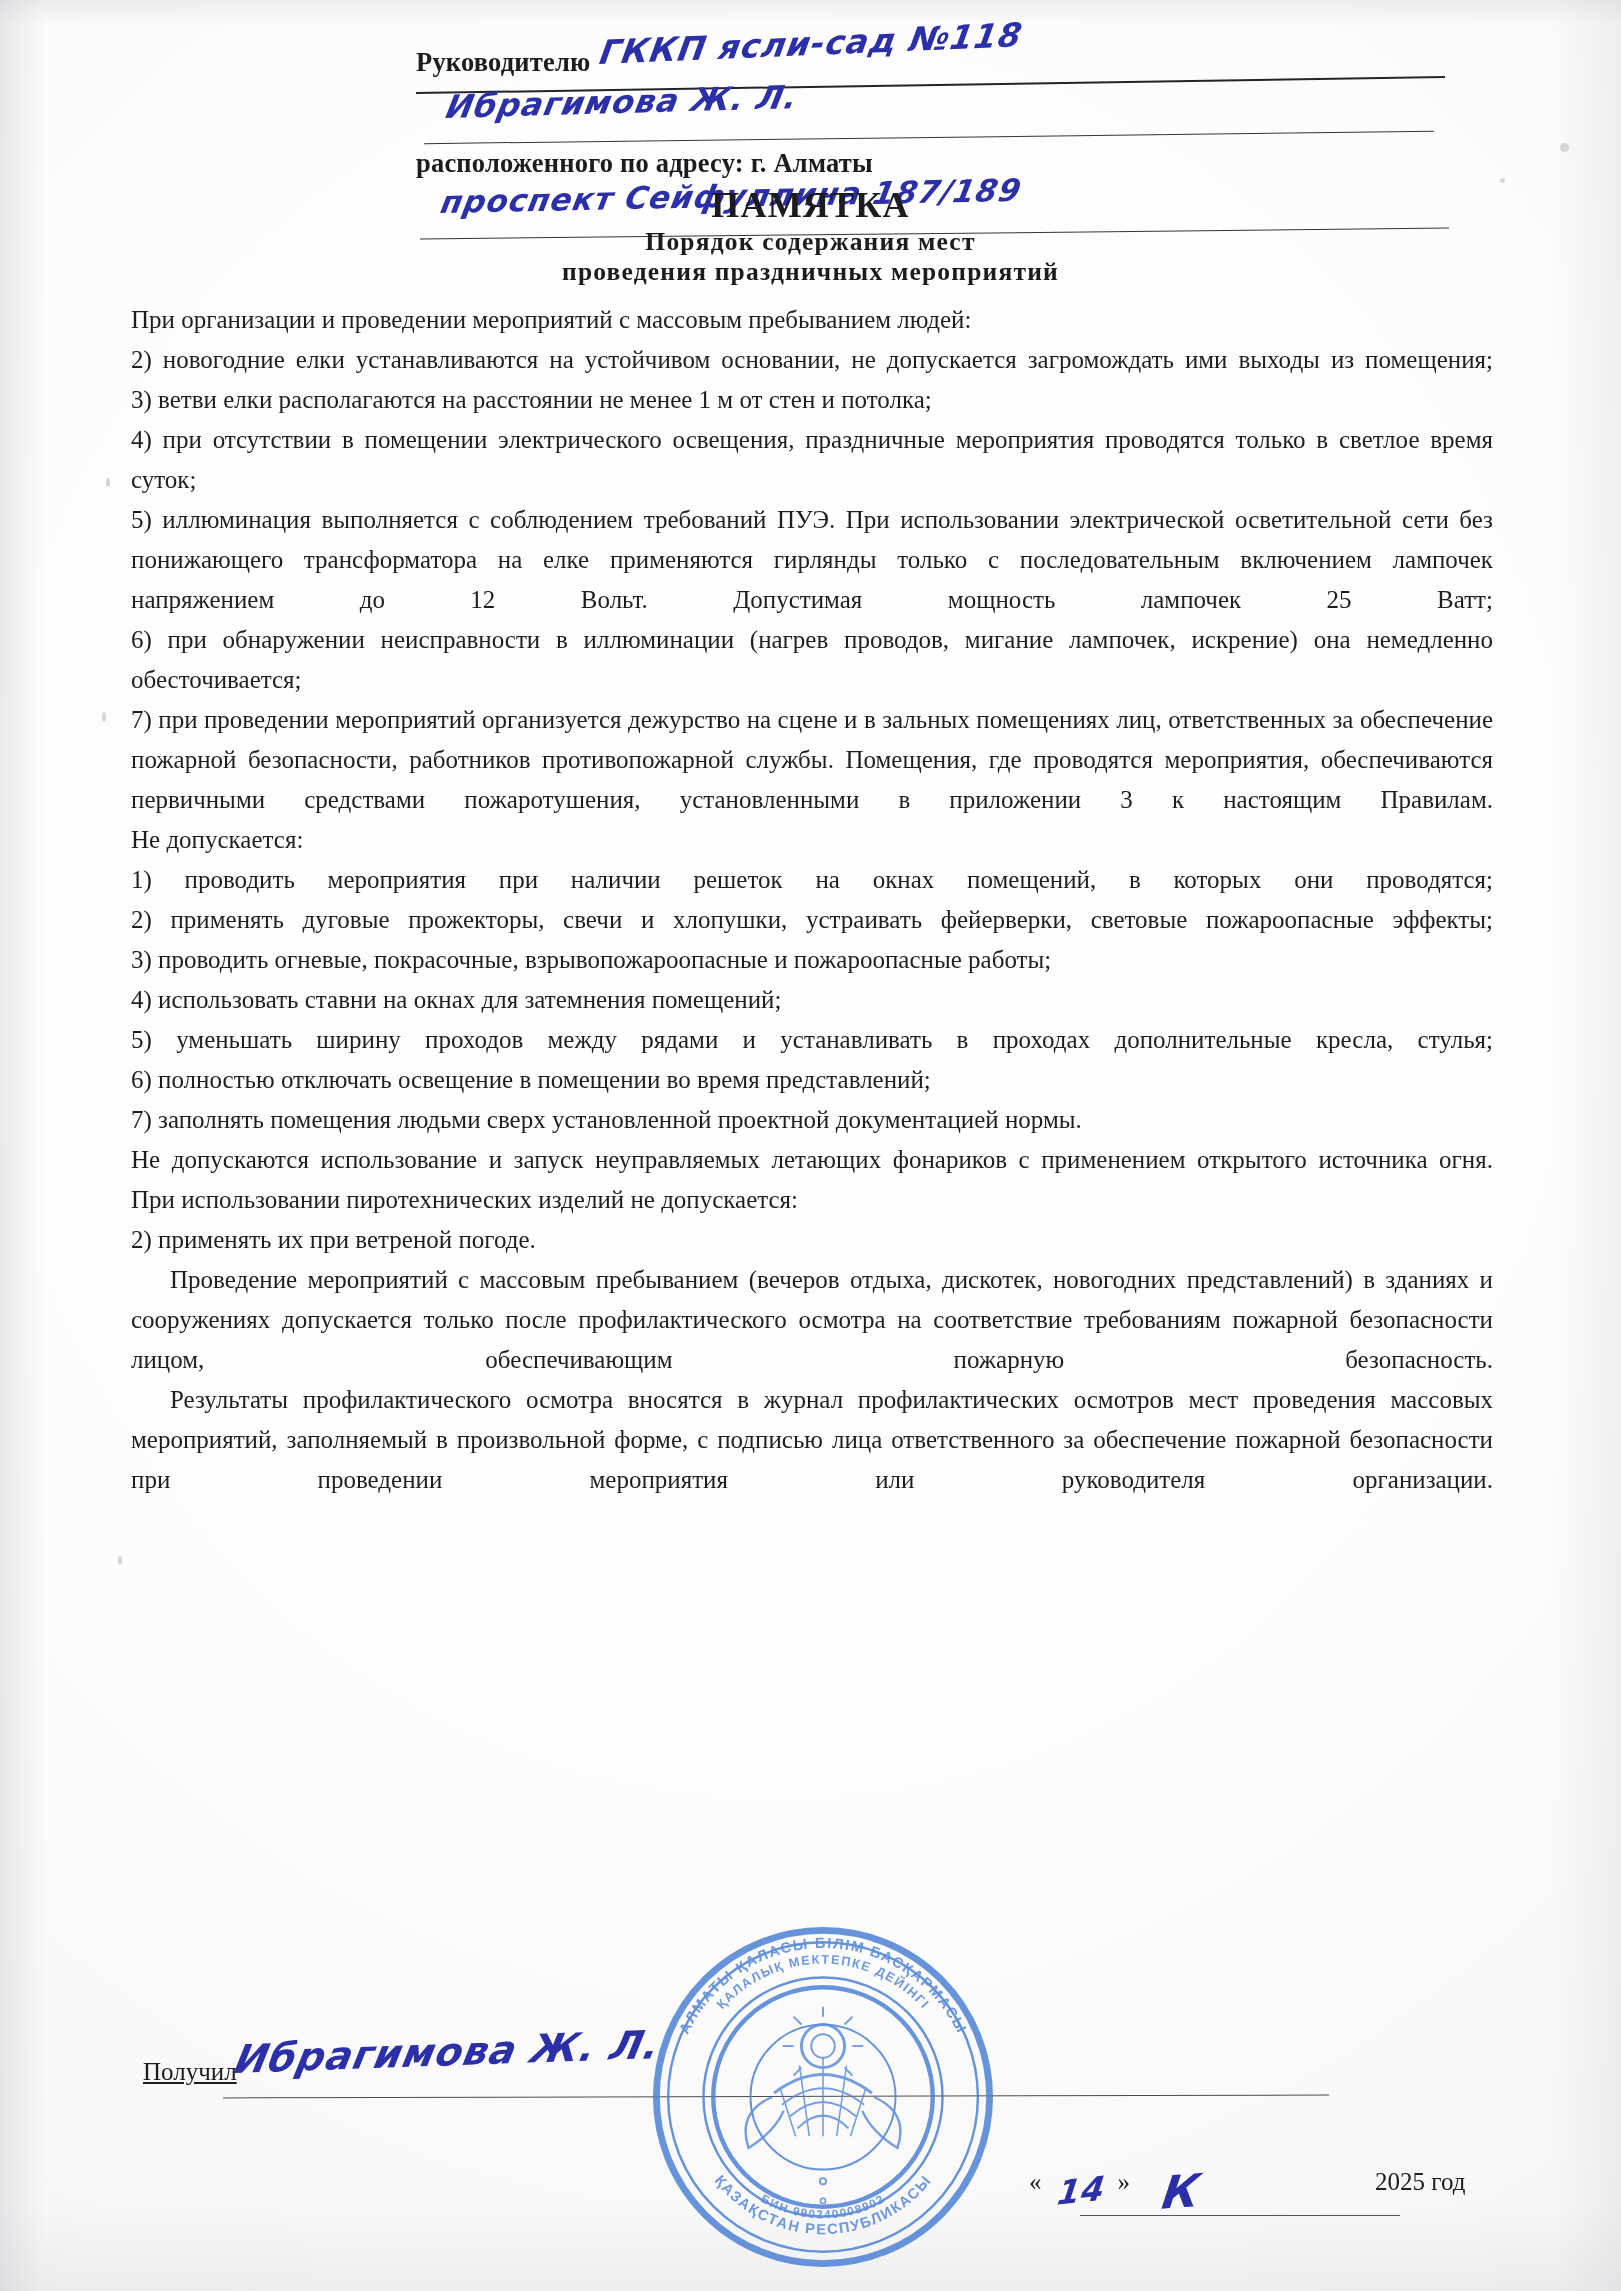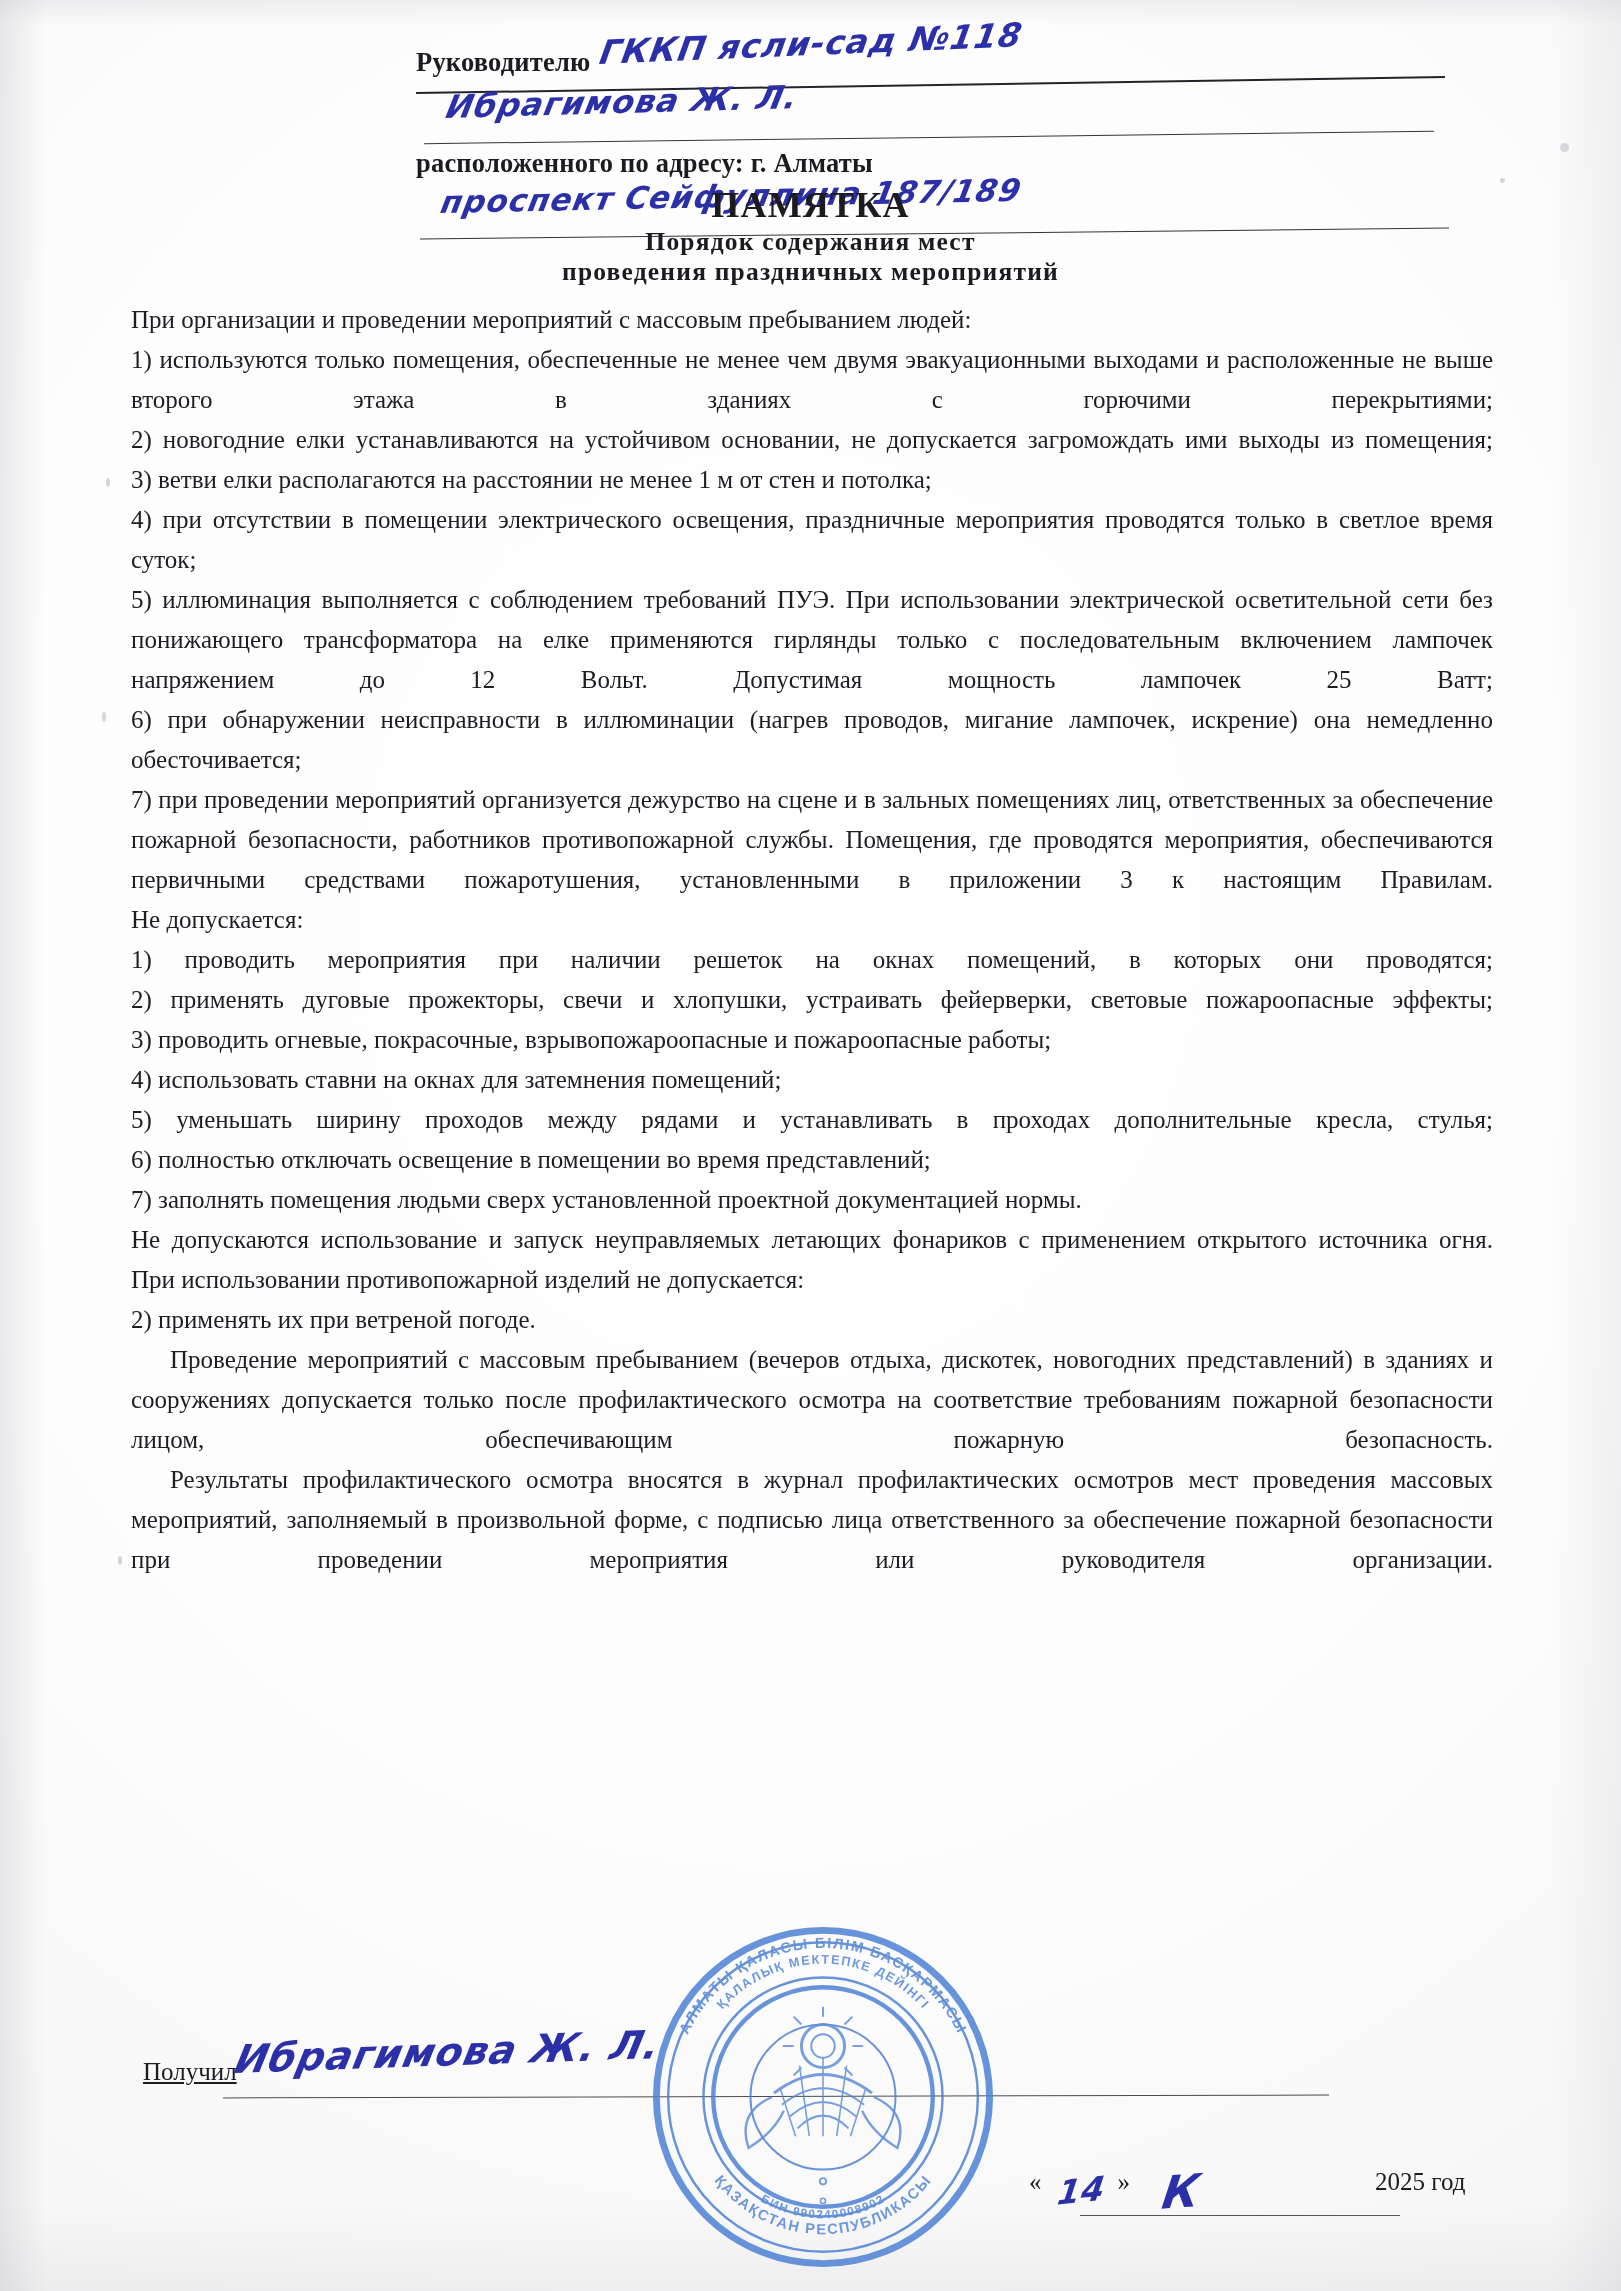--- a/index.html
+++ b/index.html
@@ -142,39 +142,38 @@
       <div class="rule thin" style="left:3.9px;top:45px;width:1029px;transform:rotate(-0.6deg);"></div>
     </div>
   </div>
 
   <div class="doc-title" id="title-main">ПАМЯТКА</div>
   <div class="doc-title" id="title-sub1">Порядок содержания мест</div>
   <div class="doc-title" id="title-sub2">проведения праздничных мероприятий</div>
 
   <div id="body">
     <p class="just">При организации и проведении мероприятий с массовым пребыванием людей:</p>
-    <p class="fulljust">1) используются только помещения, обеспеченные не менее чем двумя эвакуационными выходами и расположенные не выше второго этажа в зданиях с горючими перекрытиями;</p>
     <p class="fulljust">2) новогодние елки устанавливаются на устойчивом основании, не допускается загромождать ими выходы из помещения;</p>
     <p class="just">3) ветви елки располагаются на расстоянии не менее 1 м от стен и потолка;</p>
     <p class="fulljust">4) при отсутствии в помещении электрического освещения, праздничные мероприятия проводятся только в светлое время суток;</p>
     <p class="fulljust">5) иллюминация выполняется с соблюдением требований ПУЭ. При использовании электрической осветительной сети без понижающего трансформатора на елке применяются гирлянды только с последовательным включением лампочек напряжением до 12 Вольт. Допустимая мощность лампочек 25 Ватт;</p>
     <p class="fulljust">6) при обнаружении неисправности в иллюминации (нагрев проводов, мигание лампочек, искрение) она немедленно обесточивается;</p>
     <p class="fulljust">7) при проведении мероприятий организуется дежурство на сцене и в зальных помещениях лиц, ответственных за обеспечение пожарной безопасности, работников противопожарной службы. Помещения, где проводятся мероприятия, обеспечиваются первичными средствами пожаротушения, установленными в приложении 3 к настоящим Правилам.</p>
 
     <p class="just">Не допускается:</p>
     <p class="fulljust">1) проводить мероприятия при наличии решеток на окнах помещений, в которых они проводятся;</p>
     <p class="fulljust">2) применять дуговые прожекторы, свечи и хлопушки, устраивать фейерверки, световые пожароопасные эффекты;</p>
     <p class="just">3) проводить огневые, покрасочные, взрывопожароопасные и пожароопасные работы;</p>
     <p class="just">4) использовать ставни на окнах для затемнения помещений;</p>
     <p class="fulljust">5) уменьшать ширину проходов между рядами и устанавливать в проходах дополнительные кресла, стулья;</p>
     <p class="just">6) полностью отключать освещение в помещении во время представлений;</p>
     <p class="just">7) заполнять помещения людьми сверх установленной проектной документацией нормы.</p>
 
     <p class="fulljust">Не допускаются использование и запуск неуправляемых летающих фонариков с применением открытого источника огня.</p>
-    <p class="just">При использовании противопожарной изделий не допускается:</p>
+    <p class="just">При использовании пиротехнических изделий не допускается:</p>
     <p class="just">2) применять их при ветреной погоде.</p>
 
     <p class="fulljust ind">Проведение мероприятий с массовым пребыванием (вечеров отдыха, дискотек, новогодних представлений) в зданиях и сооружениях допускается только после профилактического осмотра на соответствие требованиям пожарной безопасности лицом, обеспечивающим пожарную безопасность.</p>
     <p class="fulljust ind">Результаты профилактического осмотра вносятся в журнал профилактических осмотров мест проведения массовых мероприятий, заполняемый в произвольной форме, с подписью лица ответственного за обеспечение пожарной безопасности при проведении мероприятия или руководителя организации.</p>
   </div>
 
   <div style="position:absolute;left:0;top:0;width:100%;height:100%;pointer-events:none;">
     <span class="foot-label" style="left:143px;top:2058px;">Получил</span>
     <span class="ink" style="left:231px;top:2037px;font-size:39px;transform:rotate(-2deg) skewX(-14deg);">Ибрагимова Ж. Л.</span>
     <div class="rule thin" style="left:223px;top:2096px;width:1106px;border-bottom:1.4px solid #4a4a55;transform:rotate(-0.15deg);"></div>

